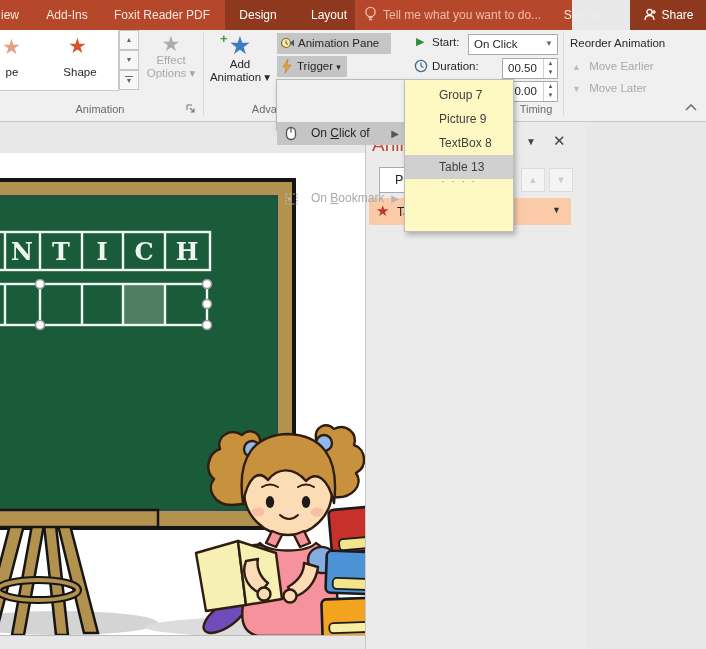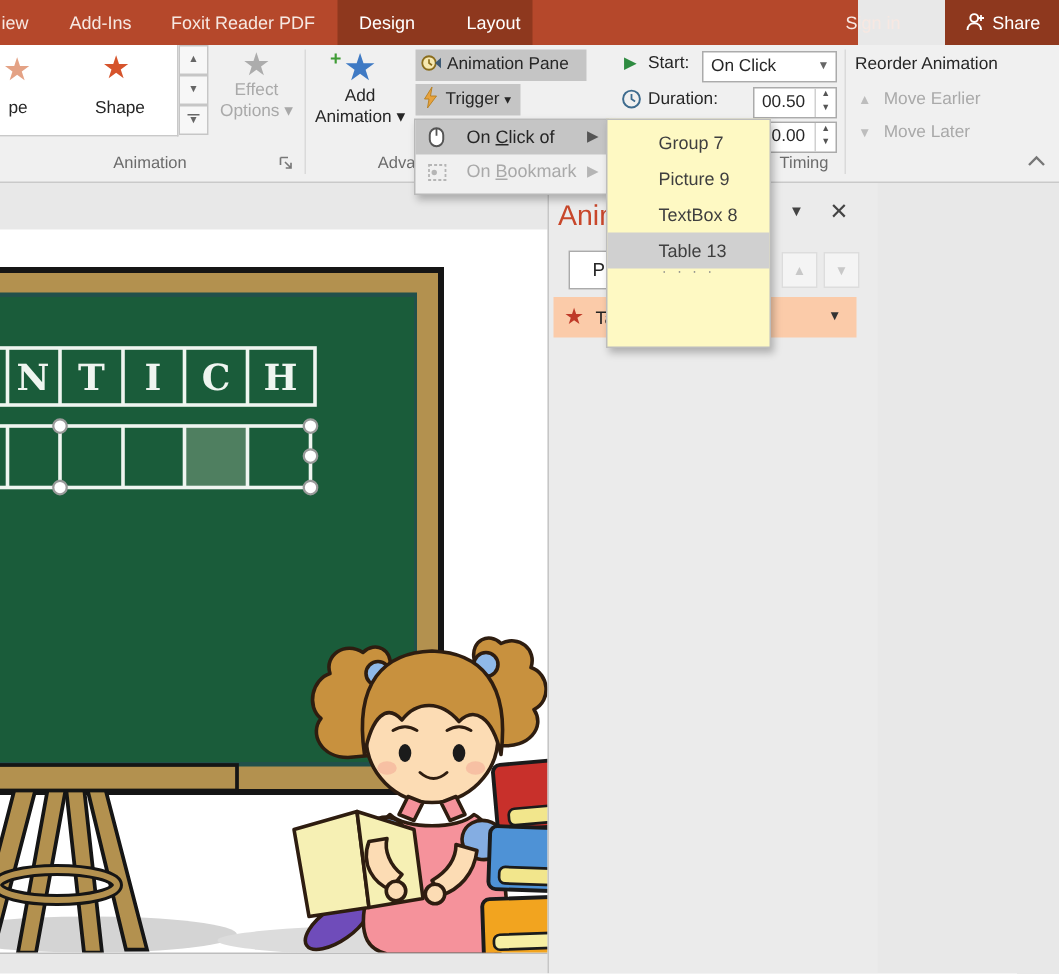--- a/index.html
+++ b/index.html
@@ -19,21 +19,21 @@
   .gallerybox{position:absolute;left:0;top:0;width:118px;height:60px;background:#fff;border-right:1px solid #C9C9C9;border-bottom:1px solid #C9C9C9;}
   .gsc{position:absolute;left:119px;width:20px;height:20px;background:#F7F7F7;border:1px solid #C6C6C6;box-sizing:border-box;
        font-size:7px;color:#666;text-align:center;line-height:18px;}
   .grplabel{position:absolute;top:73px;font-size:11px;color:#6b6b6b;text-align:center;white-space:nowrap;}
   .gray{color:#A9A9A9;}
   .spin{position:absolute;height:21px;background:#fff;border:1px solid #ABABAB;box-sizing:border-box;font-size:11.5px;}
   .spin .val{position:absolute;left:5px;top:3px;}
   .spin .arrows{position:absolute;right:0;top:0;width:13px;height:100%;border-left:1px solid #D0D0D0;font-size:6px;color:#555;text-align:center;line-height:9px;}
   
   .menu{position:absolute;background:#F0F0F0;border:1px solid #B9B9B9;box-shadow:2px 3px 5px rgba(0,0,0,.25);z-index:50;font-size:12px;color:#262626;}
-  .mi{position:relative;height:23px;line-height:23px;white-space:nowrap;}
+  .mi{position:relative;height:23px;line-height:23px;white-space:nowrap;margin-top:42px;}
   .mi .lbl{position:absolute;left:34px;}
   .mi .sub{position:absolute;right:6px;top:0;font-size:10px;color:#555;}
   .mi-hl{background:#C5C5C5;}
   .submenu{position:absolute;background:#fef9c3;border:1px solid #BDBDBD;box-shadow:2px 3px 5px rgba(0,0,0,.25);z-index:60;font-size:12px;color:#3F3F3F;padding-top:3px;box-sizing:border-box;}
   .smi{height:24px;line-height:24px;padding-left:34px;}
   .smi.sel{background:#D0D0D0;}
   .dots{height:7px;line-height:5px;text-align:center;color:#8a8a8a;font-size:10px;letter-spacing:2px;}
   
   .editor{position:absolute;left:0;top:122px;width:706px;height:527px;background:#E8E8E8;}
   .slide{position:absolute;left:0;top:31px;width:458px;height:482px;background:#fff;border-right:1px solid #BDBDBD;border-bottom:1px solid #BDBDBD;}
@@ -49,20 +49,26 @@
 <div class="app">
 
   <div class="titlebar">
     <div class="tb-dark" style="left:225px;width:130px;"></div>
     <div class="tb-dark" style="left:630px;width:76px;"></div>
     <span class="tab" style="left:-10px;width:40px;">iew</span>
     <span class="tab" style="left:34px;width:66px;">Add-Ins</span>
     <span class="tab" style="left:102px;width:120px;">Foxit Reader PDF</span>
     <span class="tab" style="left:228px;width:60px;color:#fff;">Design</span>
     <span class="tab" style="left:300px;width:58px;color:#fff;">Layout</span>
+    <div class="tellme" style="left:364px;">
+      <svg width="13" height="16" viewBox="0 0 13 16" style="vertical-align:-3px;margin-right:6px;">
+        <circle cx="6.5" cy="6" r="4.6" fill="none" stroke="#F2BBAA" stroke-width="1.4"></circle>
+        <path d="M4.5 11.5h4M5 13.5h3" stroke="#F2BBAA" stroke-width="1.4" fill="none"></path>
+      </svg><span>Tell me what you want to do...</span>
+    </div>
     <span class="tab" style="left:556px;width:52px;">Sign in</span>
     <div class="tab" style="left:634px;width:70px;color:#fff;">
       <svg width="13" height="13" viewBox="0 0 13 13" style="vertical-align:-2px;margin-right:4px;">
         <circle cx="5.5" cy="4" r="2.6" fill="none" stroke="#fff" stroke-width="1.3"></circle>
         <path d="M1 12c0-3 2-4.5 4.5-4.5S10 9 10 12" fill="none" stroke="#fff" stroke-width="1.3"></path>
         <path d="M10 2v4M8 4h4" stroke="#fff" stroke-width="1.2"></path>
       </svg><span>Share</span>
     </div>
   </div>
 

